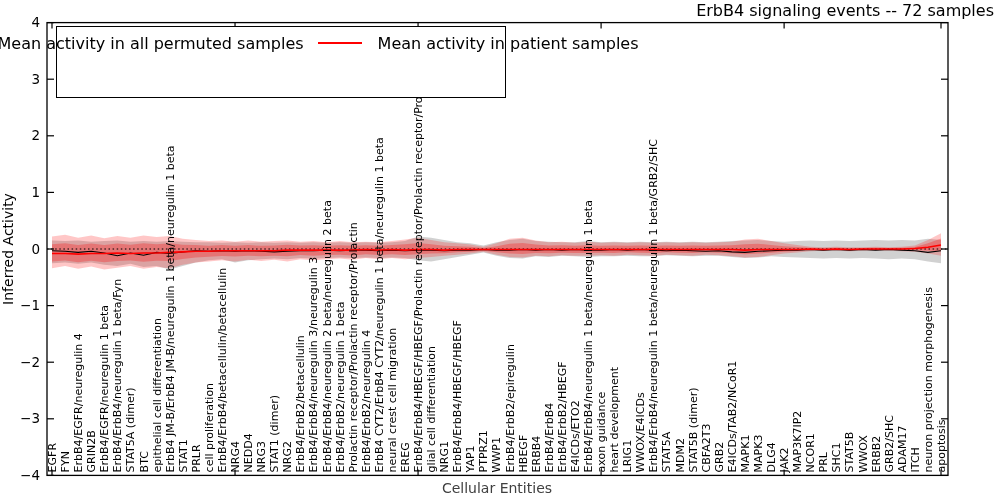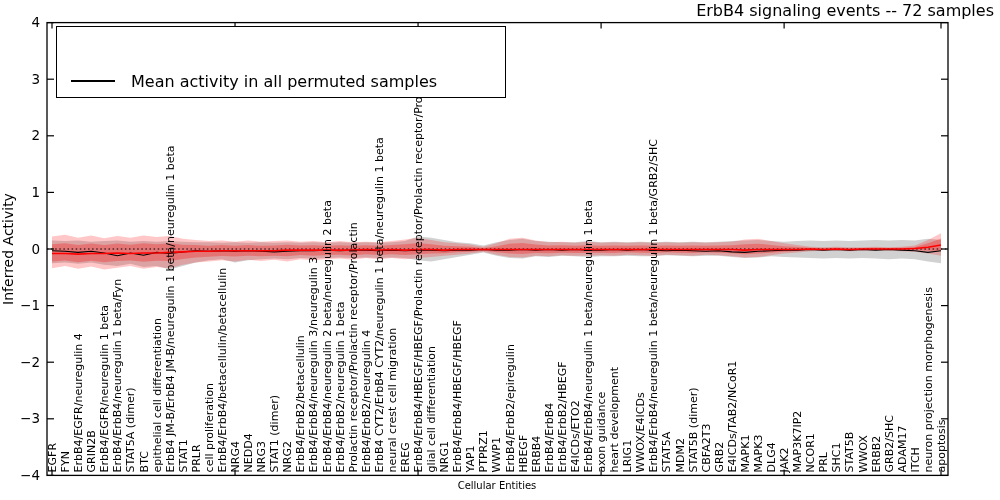--- a/index.html
+++ b/index.html
@@ -2,26 +2,26 @@
 <html><head>
 <meta charset="utf-8">
 <style>
   html,body{margin:0;padding:0;background:#ffffff;}
   #fig{position:relative;width:1000px;height:500px;background:#ffffff;
        font-family:"DejaVu Sans","Liberation Sans",sans-serif;overflow:hidden;}
   #plot-svg{position:absolute;left:0;top:0;}
   .title{position:absolute;top:1px;left:0;width:994px;text-align:right;
          font-size:16px;color:#000;z-index:4;pointer-events:none;}
   .xlabel{position:absolute;top:480px;left:0;width:994px;text-align:center;
-          font-size:10px;color:#000000;z-index:4;}
+          font-size:14px;color:#404040;z-index:4;}
   .ylabel{position:absolute;left:-92px;top:241px;width:200px;text-align:center;
           font-size:14px;color:#000;transform:rotate(-90deg);z-index:4;}
   .legend{position:absolute;left:56px;top:26px;width:448px;height:70px;
           border:1px solid #000;background:#fff;z-index:5;
-          display:flex;flex-direction:column;justify-content:flex-end;}
+          display:flex;flex-direction:row;justify-content:center;}
   .legend-row{display:flex;align-items:center;height:32px;}
   .swatch{display:inline-block;width:44px;height:2px;margin-left:14px;flex:0 0 44px;}
   .legend-label{margin-left:16px;font-size:16px;color:#000;white-space:nowrap;}
 </style>
 </head>
 <body>
 
 <div id="fig">
   <svg id="plot-svg" width="1000" height="500">
       <polygon points="52,240.51 65.07352941176471,241.076 78.14705882352942,240.51 91.22058823529412,241.642 104.29411764705883,241.076 117.36764705882354,240.51 130.44117647058823,241.642 143.51470588235293,241.076 156.58823529411765,241.642 169.66176470588238,241.076 182.73529411764707,241.642 195.80882352941177,242.208 208.88235294117646,242.208 221.9558823529412,242.774 235.02941176470588,242.208 248.1029411764706,242.774 261.1764705882353,242.208 274.25,242.774 287.32352941176475,242.208 300.3970588235294,242.774 313.47058823529414,242.208 326.54411764705884,242.774 339.61764705882354,242.208 352.69117647058823,242.774 365.7647058823529,242.208 378.8382352941177,242.774 391.9117647058824,242.208 404.9852941176471,241.076 418.05882352941177,236.548 431.13235294117646,237.68 444.2058823529412,239.944 457.2794117647059,242.208 470.3529411764706,243.34 483.4264705882353,245.604 496.5,242.208 509.57352941176475,239.944 522.6470588235295,238.812 535.7205882352941,241.076 548.7941176470588,241.642 561.8676470588235,242.208 574.9411764705883,242.208 588.0147058823529,241.076 601.0882352941177,242.208 614.1617647058824,241.642 627.2352941176471,242.208 640.3088235294118,241.642 653.3823529411765,242.208 666.4558823529412,241.642 679.5294117647059,242.208 692.6029411764706,241.642 705.6764705882354,242.208 718.75,241.642 731.8235294117648,241.076 744.8970588235294,240.51 757.9705882352941,239.944 771.0441176470589,241.076 784.1176470588235,241.642 797.1911764705883,241.076 810.2647058823529,240.51 823.3382352941177,241.076 836.4117647058824,240.51 849.4852941176471,241.076 862.5588235294118,240.51 875.6323529411765,239.944 888.7058823529412,240.51 901.779411764706,239.944 914.8529411764706,240.51 927.9264705882354,238.812 941,239.944 941,263.15 927.9264705882354,261.452 914.8529411764706,259.188 901.779411764706,258.622 888.7058823529412,259.188 875.6323529411765,258.622 862.5588235294118,258.056 849.4852941176471,258.622 836.4117647058824,258.056 823.3382352941177,258.622 810.2647058823529,258.056 797.1911764705883,257.49 784.1176470588235,256.924 771.0441176470589,256.358 757.9705882352941,257.49 744.8970588235294,258.056 731.8235294117648,256.924 718.75,255.792 705.6764705882354,255.792 692.6029411764706,256.358 679.5294117647059,255.792 666.4558823529412,255.226 653.3823529411765,256.358 640.3088235294118,256.358 627.2352941176471,255.792 614.1617647058824,256.358 601.0882352941177,256.358 588.0147058823529,256.924 574.9411764705883,256.358 561.8676470588235,255.792 548.7941176470588,256.924 535.7205882352941,256.358 522.6470588235295,258.622 509.57352941176475,258.056 496.5,255.792 483.4264705882353,252.396 470.3529411764706,254.66 457.2794117647059,256.924 444.2058823529412,259.188 431.13235294117646,261.452 418.05882352941177,260.32 404.9852941176471,258.056 391.9117647058824,257.49 378.8382352941177,258.056 365.7647058823529,257.49 352.69117647058823,258.056 339.61764705882354,257.49 326.54411764705884,258.056 313.47058823529414,258.622 300.3970588235294,258.056 287.32352941176475,259.188 274.25,258.622 261.1764705882353,259.188 248.1029411764706,260.32 235.02941176470588,262.584 221.9558823529412,259.188 208.88235294117646,260.32 195.80882352941177,262.584 182.73529411764707,265.98 169.66176470588238,269.376 156.58823529411765,265.98 143.51470588235293,267.112 130.44117647058823,263.716 117.36764705882354,265.98 104.29411764705883,264.848 91.22058823529412,262.584 78.14705882352942,263.716 65.07352941176471,262.584 52,263.15" fill="#999999" fill-opacity="0.45" stroke="none"></polygon>
@@ -141,17 +141,21 @@
       <text x="945" y="472.4" transform="rotate(-90 945 472.4)" font-size="11px" fill="#000" text-anchor="start">apoptosis</text>
     </svg>
 
   <div class="title">ErbB4 signaling events -- 72 samples</div>
 
   <div class="legend">
     <div class="legend-row">
       <span class="swatch" style="background: rgb(0, 0, 0);"></span>
       <span class="legend-label">Mean activity in all permuted samples</span>
     </div>
+    <div class="legend-row">
+      <span class="swatch" style="background: rgb(255, 0, 0);"></span>
+      <span class="legend-label">Mean activity in patient samples</span>
+    </div>
   </div>
 
   <div class="xlabel">Cellular Entities</div>
   <div class="ylabel">Inferred Activity</div>
 </div>
 
 </body></html>

